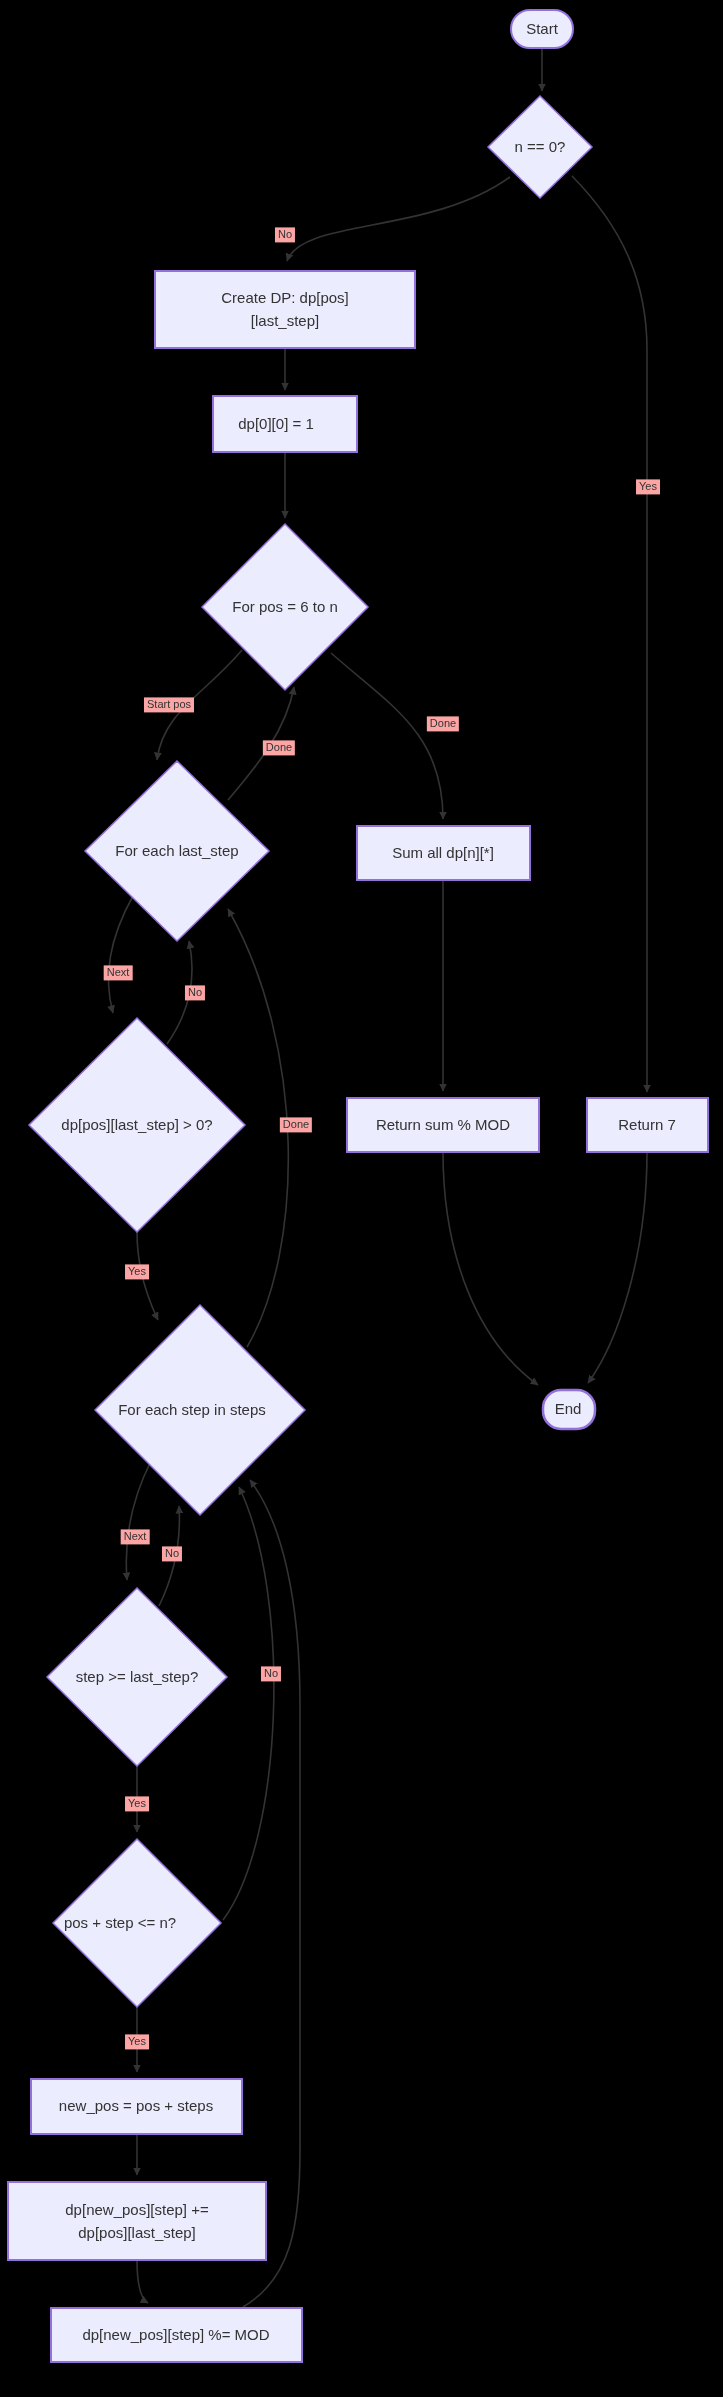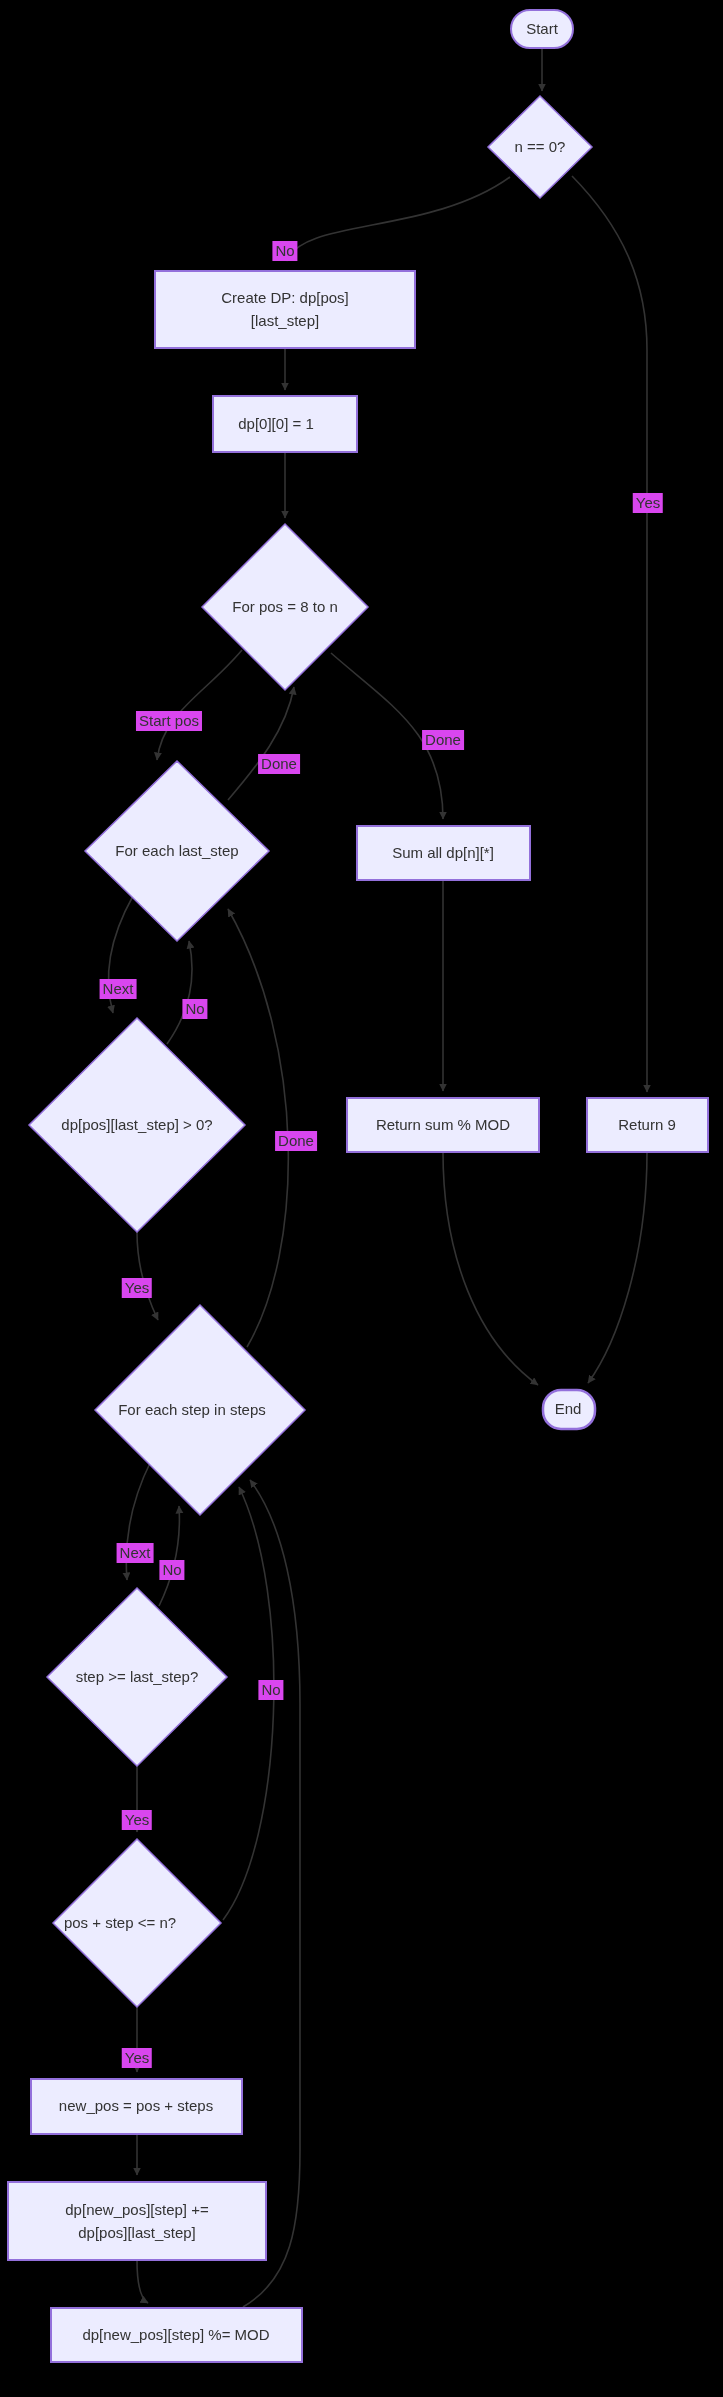--- a/index.html
+++ b/index.html
@@ -7,22 +7,22 @@
     position:relative;width:723px;height:2397px;background:#000000;
     font-family:"Liberation Sans",sans-serif;overflow:hidden;
   }
   .canvas svg{position:absolute;left:0;top:0;}
   .nlabel{
     position:absolute;transform:translate(-50%,-50%);
     color:#333333;font-size:15px;text-align:center;line-height:1.55;white-space:nowrap;
   }
   .elabel{
     position:absolute;transform:translate(-50%,-50%);
-    color:#333333;font-size:15px;line-height:1.2;background:#d946ef;
-    padding:1px 3px;white-space:nowrap;margin-top:16px;
+    color:#333333;font-size:11px;line-height:1.2;background:#fca5a5;
+    padding:1px 3px;white-space:nowrap;
   }
 </style>
 </head>
 <body>
 
 <div class="canvas">
 
   <svg width="723" height="2397" viewBox="0 0 723 2397">
     <defs>
       <marker id="arrow" markerWidth="9" markerHeight="9" refX="7.5" refY="4" orient="auto" markerUnits="userSpaceOnUse">
@@ -77,26 +77,26 @@
     </g>
   </svg>
 
   <div class="nlabel" style="left:542px;top:29px">Start</div>
   <div class="nlabel" style="left:540px;top:147px">n == 0?</div>
   <div class="nlabel" style="left:285px;top:309px">
     <div>Create DP: dp[pos]</div>
     <div>[last_step]</div>
   </div>
   <div class="nlabel" style="left:276px;top:424px">dp[0][0] = 1</div>
-  <div class="nlabel" style="left:285px;top:607px">For pos = 8 to n</div>
+  <div class="nlabel" style="left:285px;top:607px">For pos = 6 to n</div>
   <div class="nlabel" style="left:177px;top:851px">For each last_step</div>
   <div class="nlabel" style="left:443px;top:853px">Sum all dp[n][*]</div>
   <div class="nlabel" style="left:137px;top:1125px">dp[pos][last_step] &gt; 0?</div>
   <div class="nlabel" style="left:443px;top:1125px">Return sum % MOD</div>
-  <div class="nlabel" style="left:647px;top:1125px">Return 9</div>
+  <div class="nlabel" style="left:647px;top:1125px">Return 7</div>
   <div class="nlabel" style="left:192px;top:1410px">For each step in steps</div>
   <div class="nlabel" style="left:568px;top:1409px">End</div>
   <div class="nlabel" style="left:137px;top:1677px">step &gt;= last_step?</div>
   <div class="nlabel" style="left:120px;top:1923px">pos + step &lt;= n?</div>
   <div class="nlabel" style="left:136px;top:2106px">new_pos = pos + steps</div>
   <div class="nlabel" style="left:137px;top:2221px">
     <div>dp[new_pos][step] +=</div>
     <div>dp[pos][last_step]</div>
   </div>
   <div class="nlabel" style="left:176px;top:2335px">dp[new_pos][step] %= MOD</div>

